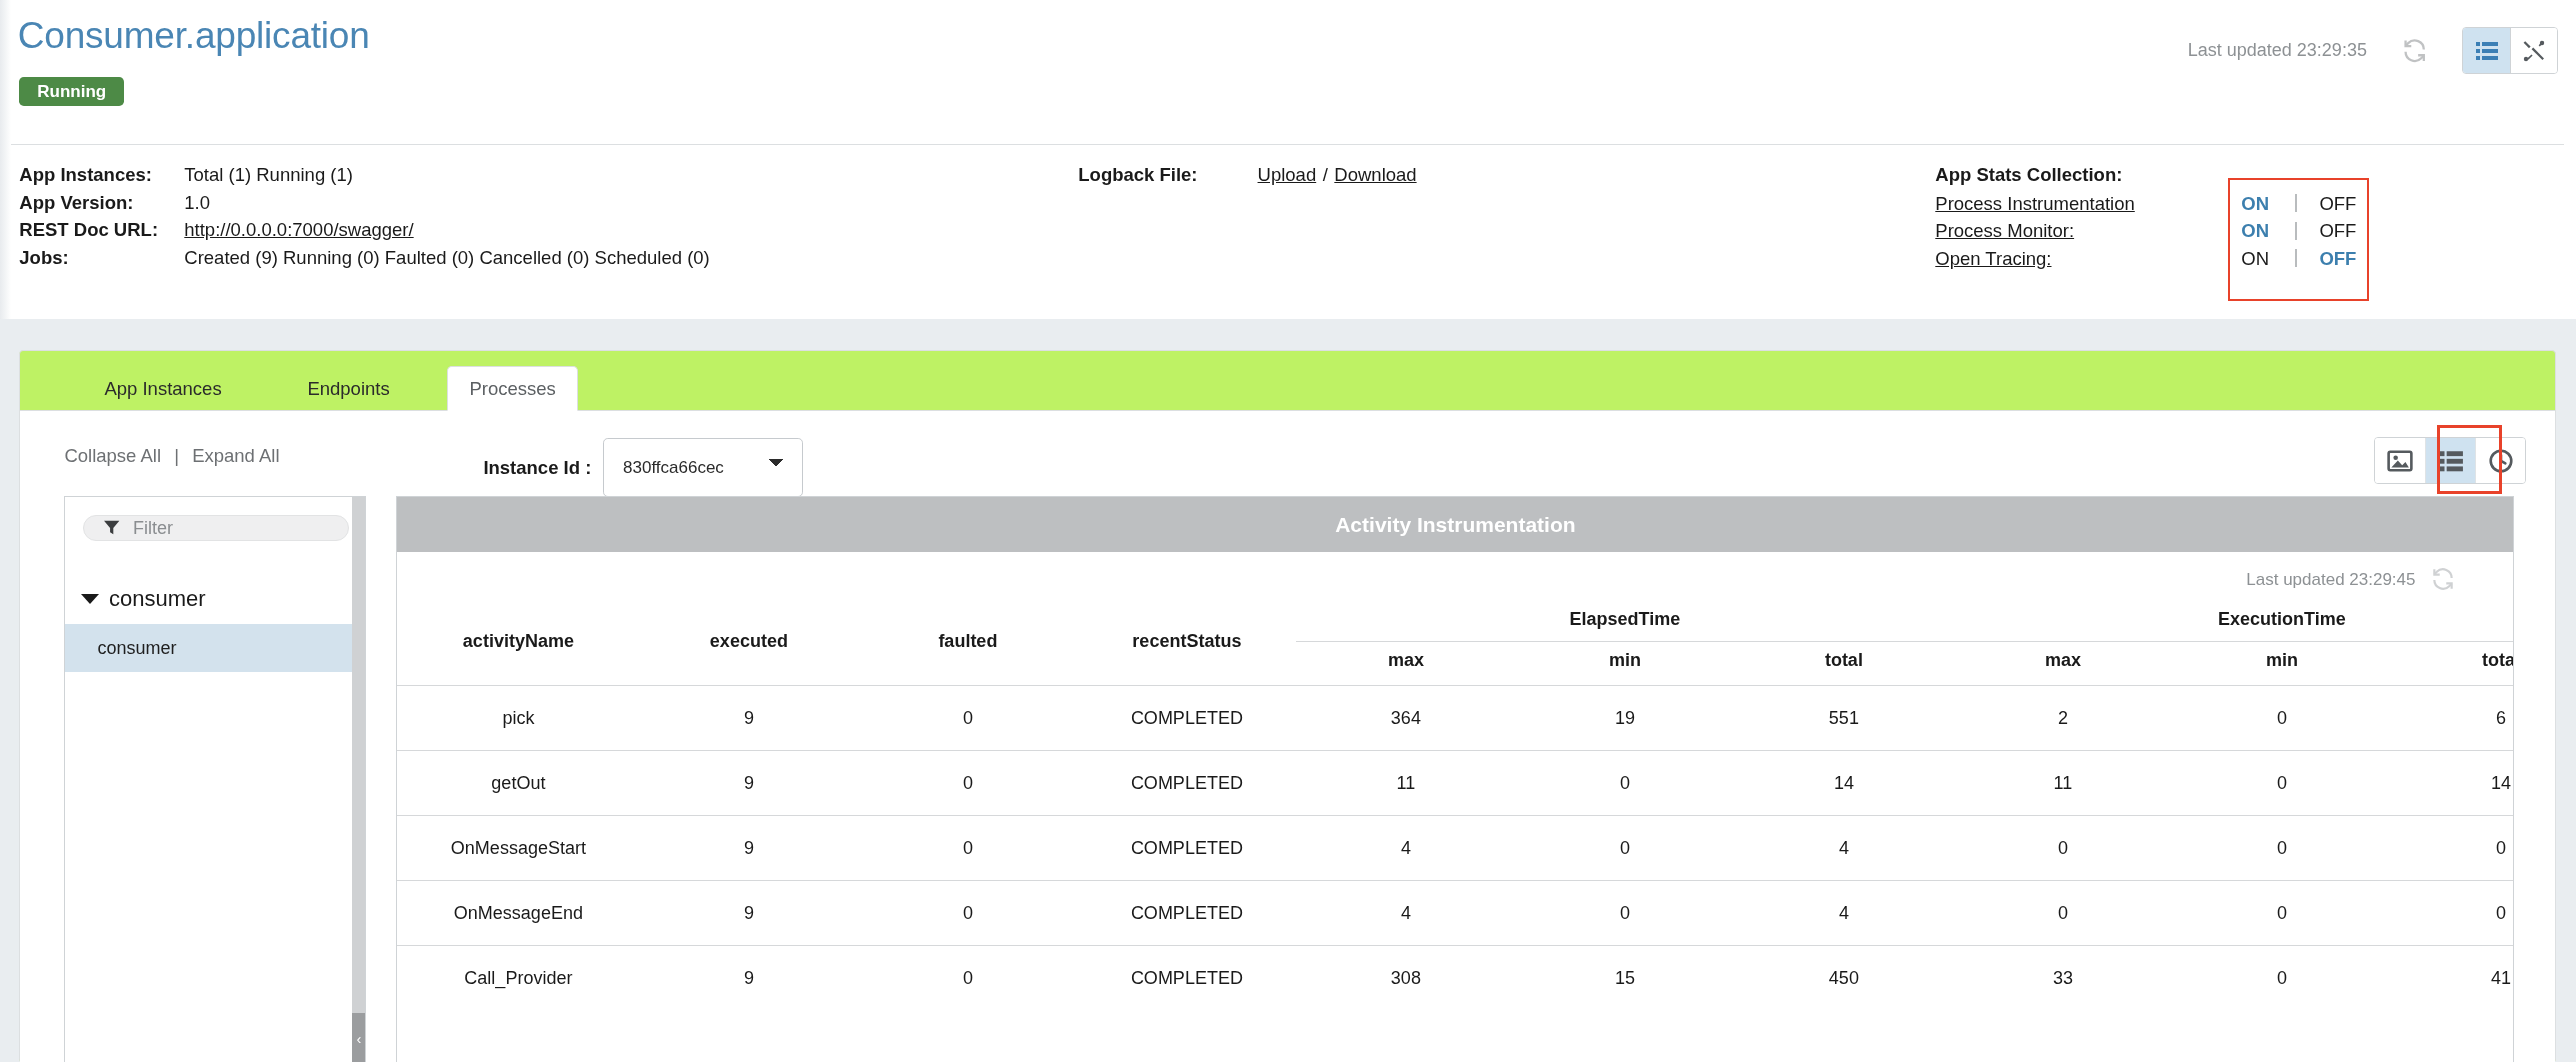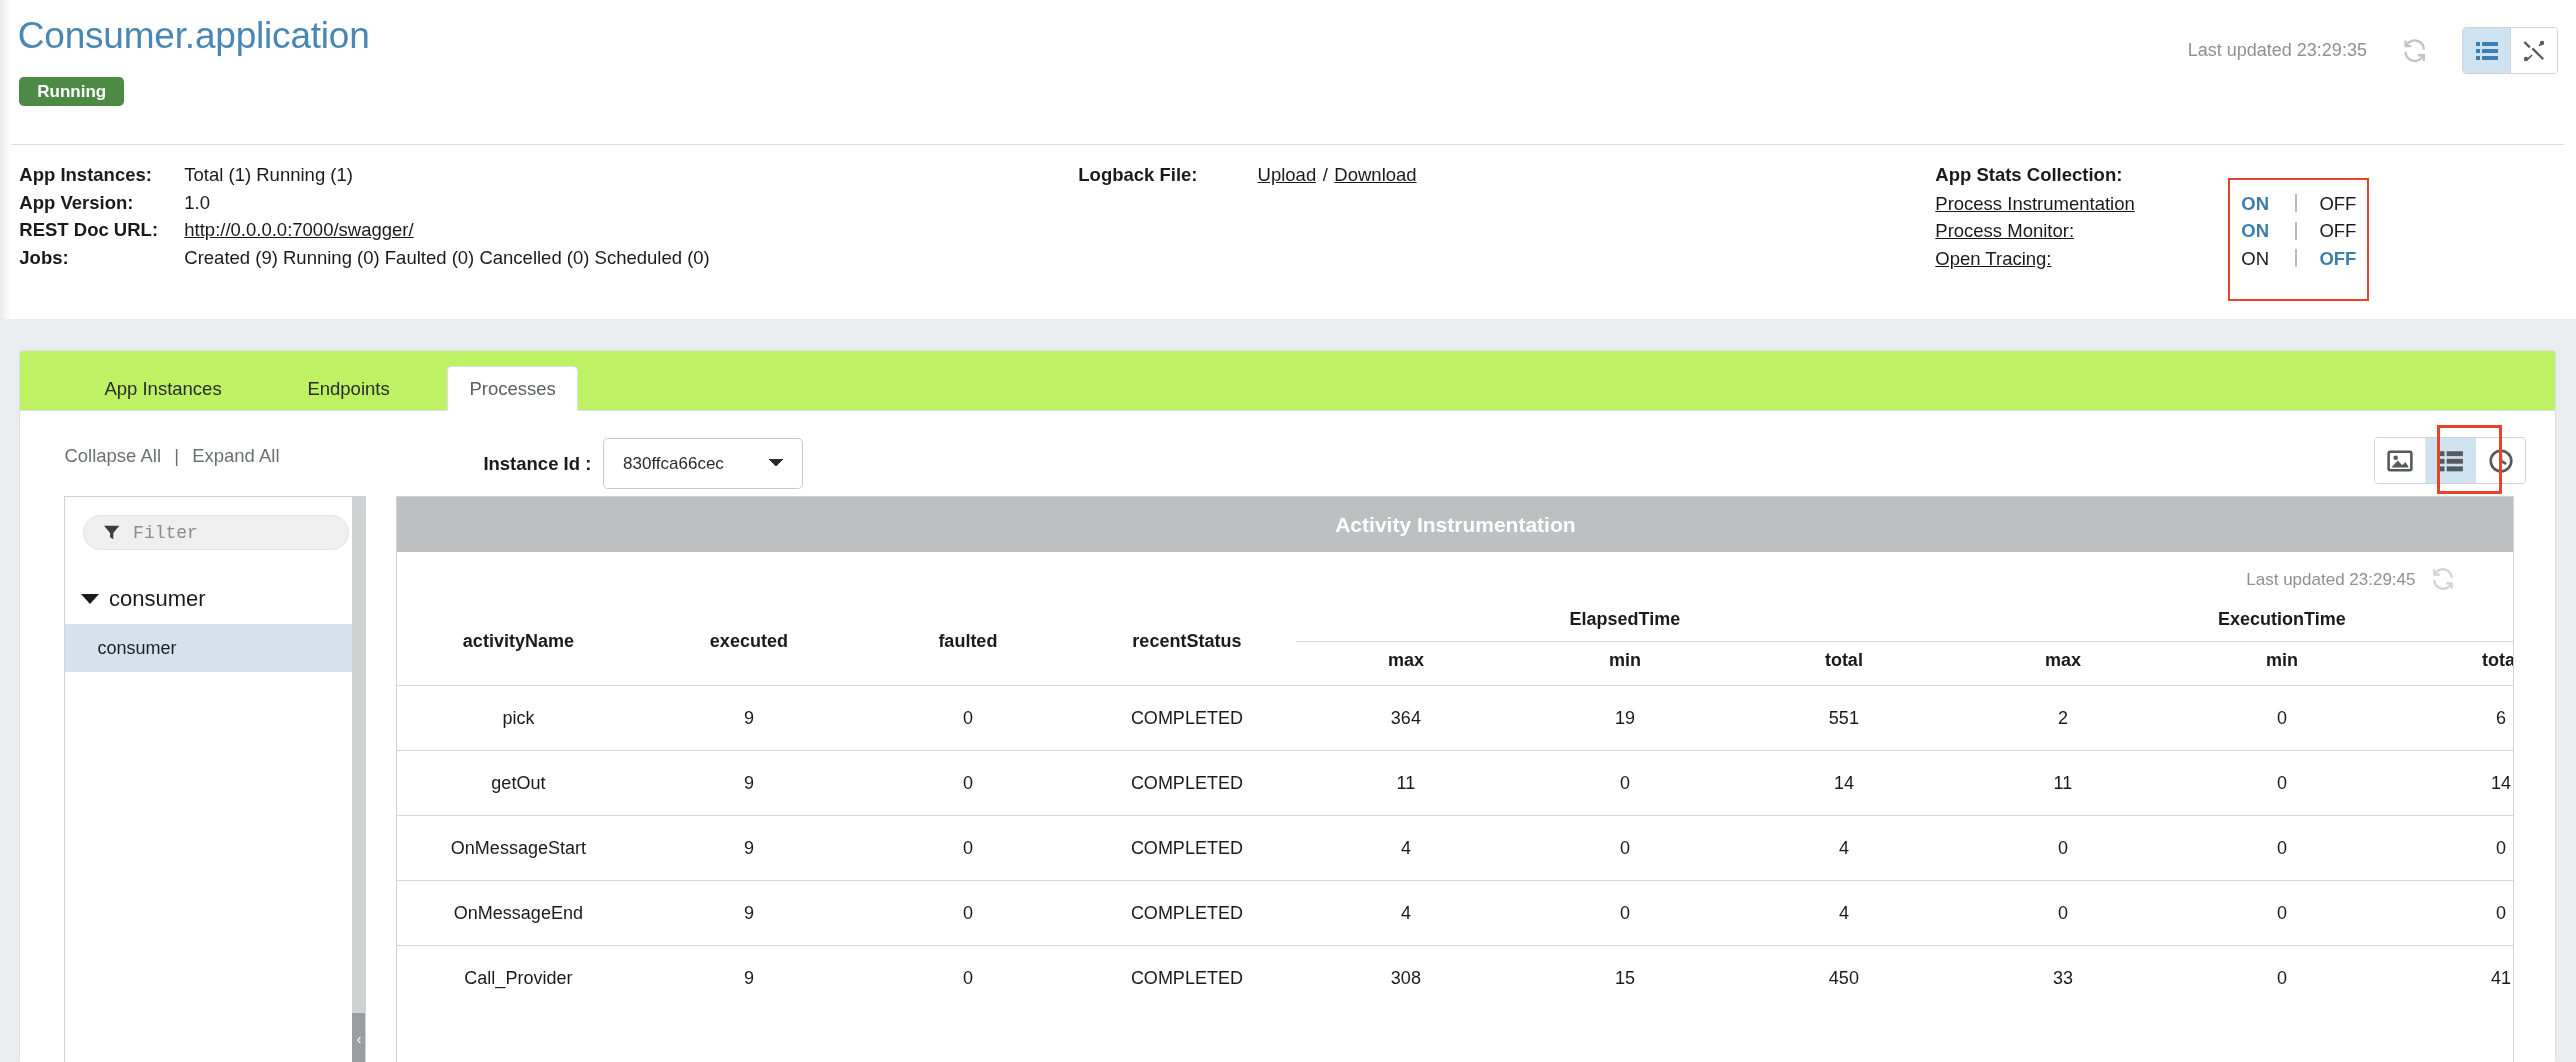--- a/index.html
+++ b/index.html
@@ -248,21 +248,21 @@
   }
   .instance-label {
     font-size: 18.5px;
     font-weight: bold;
     color: #1a1a1a;
     margin-right: 11.3px;
     white-space: nowrap;
     margin-left: 32px;
   }
   .instance-select {
-    width: 200px; height: 51px;
+    width: 200px; height: 59px;
     border: 0.8px solid #c6cace;
     border-radius: 4.8px;
     background: #ffffff;
     font-size: 17px;
     color: #2b2b2b;
     padding: 0 11.3px 0 19.4px;
     font-family: "Liberation Sans", sans-serif;
     cursor: pointer;
     appearance: none;
     background-image:
@@ -308,28 +308,27 @@
     position: absolute;
     left: 44px; top: 0;
     width: 302px; height: 568px;
     border: 0.8px solid #cfd3d6;
     background: #ffffff;
     overflow: hidden;
   }
   .filter-field {
     position: absolute;
     left: 18px; top: 18px;
-    width: 266px; height: 35px;
+    width: 266px; height: 26px;
     background: #efeff0;
     border: 0.8px solid #e2e3e4;
     border-radius: 20px;
     display: flex;
     align-items: center;
     cursor: text;
-    font-family: Liberation Mono, monospace;
   }
   .filter-icon { margin: 0 11.3px 0 18px; display:flex; }
   .filter-ph { font-size: 18px; color: #8a8d90; }
   .tree-root {
     position: absolute;
     left: 0; top: 77px;
     width: 100%;
     height: 50px;
     display: flex;
     align-items: center;

